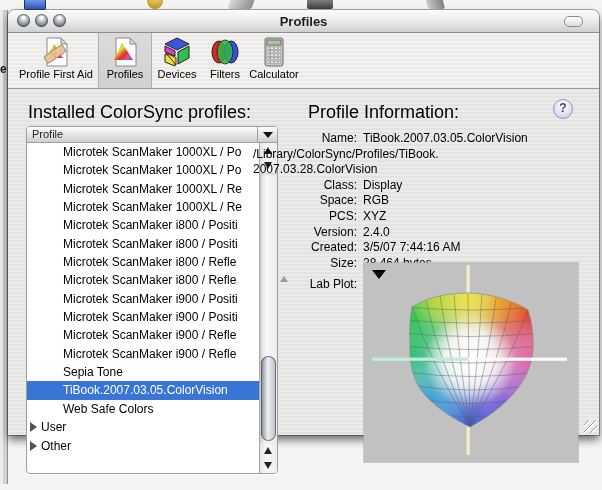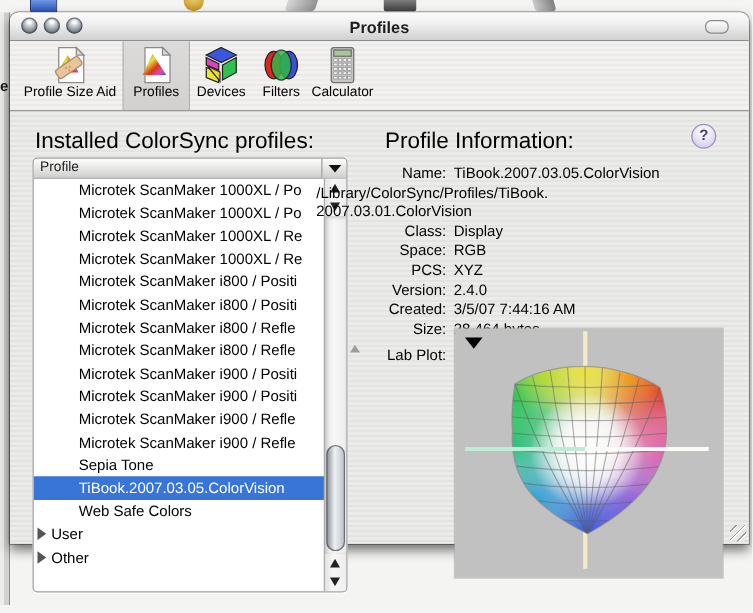--- a/index.html
+++ b/index.html
@@ -116,21 +116,21 @@
             </defs>
           <path d="M14 8 L23 22 L6 22 Z" fill="url(#rb1)"></path>
           <g transform="rotate(-35 15 18)">
               <rect x="4" y="14" width="22" height="8" rx="2" fill="#e8c49a" stroke="#b08b5e"></rect>
             <rect x="11" y="15" width="8" height="6" fill="#dfb océ" opacity="0"></rect>
             <circle cx="13" cy="17" r=".7" fill="#b08b5e"></circle>
               <circle cx="16" cy="18" r=".7" fill="#b08b5e"></circle>
               <circle cx="14" cy="20" r=".7" fill="#b08b5e"></circle>
             </g>
         </svg>
-        <div class="tb-label">Profile Size Aid</div>
+        <div class="tb-label">Profile First Aid</div>
       </div>
       <div class="tb-item tb-selected" style="left:90px;width:52px;">
         <svg class="ticon" viewBox="0 0 32 32">
           <path d="M7 2 h14 l6 6 v22 h-20 z" fill="#fdfdfd" stroke="#8a8a8a"></path>
           <path d="M21 2 l6 6 h-6 z" fill="#d9d9d9" stroke="#8a8a8a"></path>
           <defs>
               <linearGradient id="rb2" x1="0" y1="0" x2="1" y2="1">
             <stop offset="0" stop-color="#23c24e"></stop>
                 <stop offset=".35" stop-color="#e4e23c"></stop>
             <stop offset=".6" stop-color="#e03220"></stop>
@@ -242,21 +242,21 @@
 
     <div class="cursor-mark"></div>
 
     <div class="info">
       <div class="irow">
           <div class="ilabel">Name:</div>
           <div class="ival">TiBook.2007.03.05.ColorVision</div>
         </div>
       <div class="irow">
           <div class="ival">/Library/ColorSync/Profiles/TiBook.
-2007.03.01.ColorVision</div>
+2007.03.28.ColorVision</div>
         </div>
       <div class="irow">
           <div class="ilabel">Class:</div>
           <div class="ival">Display</div>
         </div>
       <div class="irow">
           <div class="ilabel">Space:</div>
           <div class="ival">RGB</div>
         </div>
       <div class="irow">

